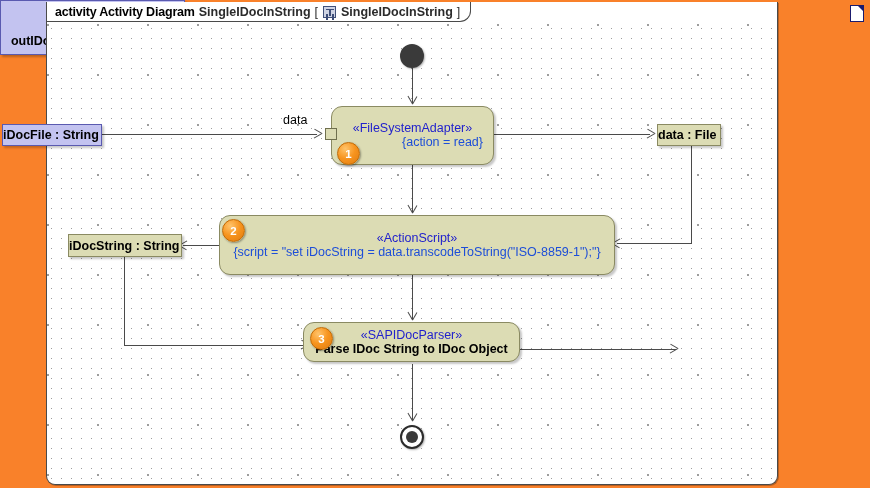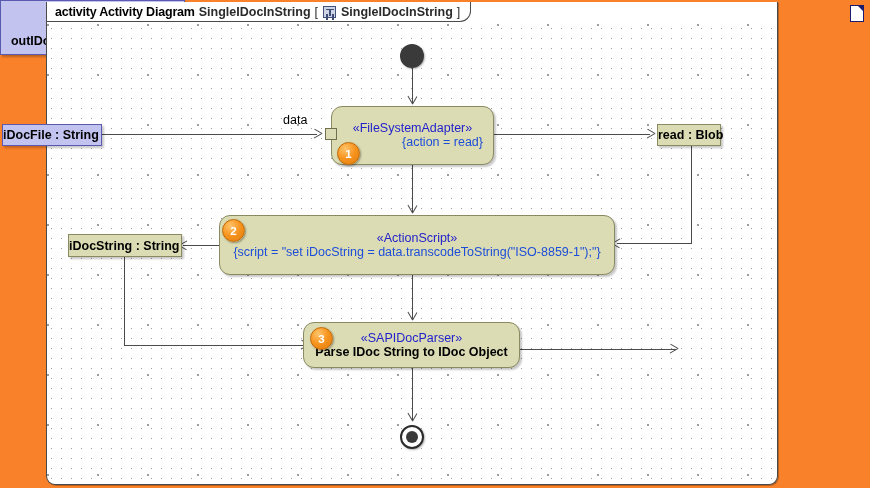--- a/index.html
+++ b/index.html
@@ -220,21 +220,21 @@
   <div class="pin" style="left:325px;top:128px;"></div>
   <div class="edgelabel" style="left:283px;top:113px;">data</div>
 
   <div class="edge eh" style="left:494px;top:134px;width:156px;"></div>
   <div class="arrow right" style="left:655px;top:134px;">
       <i></i>
       <u></u>
     </div>
 
   <div class="node objnode" style="left:657px;top:124px;width:64px;height:22px;">
-    <span>read : Blob</span>
+    <span>data : File</span>
   </div>
 
   <div class="edge ev" style="left:691px;top:146px;height:97px;"></div>
   <div class="edge eh" style="left:617px;top:243px;width:75px;"></div>
   <div class="arrow left" style="left:612px;top:243px;">
       <i></i>
       <u></u>
     </div>
 
   <div class="edge ev" style="left:412px;top:165px;height:48px;"></div>
@@ -265,21 +265,21 @@
       <i></i>
       <u></u>
     </div>
 
   <div class="edge ev" style="left:412px;top:275px;height:45px;"></div>
   <div class="arrow down" style="left:412px;top:320px;">
       <i></i>
       <u></u>
     </div>
 
-  <div class="node action" style="left:303px;top:322px;width:217px;height:46px;">
+  <div class="node action" style="left:303px;top:322px;width:217px;height:40px;">
     <div class="stereo">«SAPIDocParser»</div>
     <div class="aname">Parse IDoc String to IDoc Object</div>
   </div>
   <div class="badge" style="left:310px;top:327px;">3</div>
 
   <div class="edge eh" style="left:520px;top:349px;width:156px;"></div>
   <div class="arrow right" style="left:678px;top:349px;">
       <i></i>
       <u></u>
     </div>

